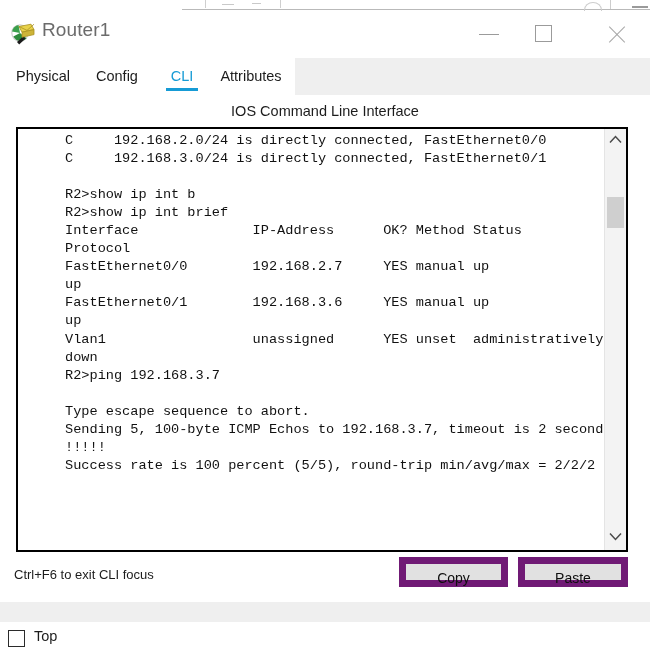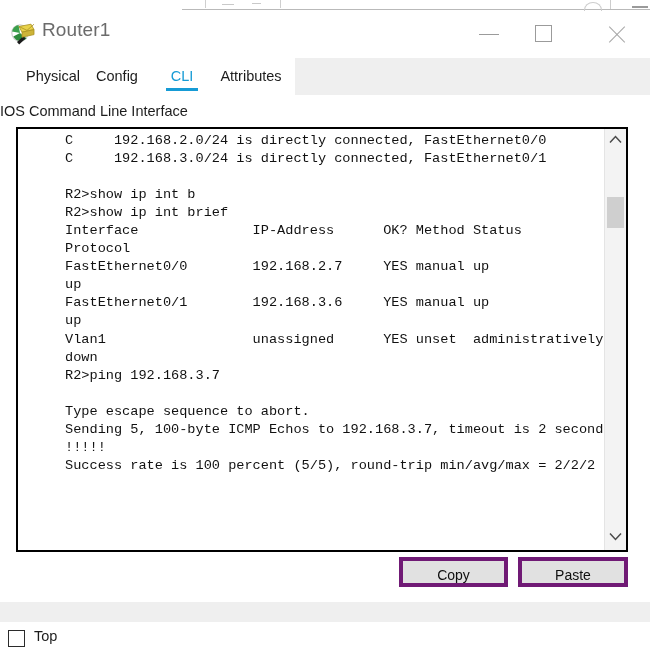--- a/index.html
+++ b/index.html
@@ -160,20 +160,21 @@
   .content {
     position: absolute;
     left: 0; top: 95px;
     width: 650px; height: 507px;
     background: #ffffff;
   }
   .panel-header {
     position: absolute;
     left: 0; top: 8px;
     width: 650px;
+    text-align: center;
     font-size: 14.5px;
     color: #1c1c1c;
   }
 
   
   .terminal {
     position: absolute;
     left: 16px; top: 32px;
     width: 612px; height: 425px;
     border: 2px solid #000000;
@@ -225,21 +226,21 @@
     position: absolute;
     left: 14px; top: 472px;
     font-size: 13px;
     color: #1c1c1c;
   }
   .btn {
     position: absolute;
     top: 462px;
     height: 30px;
     background: #e1e1e1;
-    border: 4px solid #701a75;
+    border: 7px solid #701a75;
     box-sizing: border-box;
     font-size: 14px;
     color: #0f0f0f;
     font-family: "Liberation Sans", sans-serif;
     cursor: default;
     text-align: center;
     line-height: 28px;
   }
   #copy-btn  { left: 399px; width: 109px; }
   #paste-btn { left: 518px; width: 110px; }
@@ -316,21 +317,21 @@
     <div class="glyph-max"></div>
   </div>
   <div class="win-btn" style="left:594px;">
     <div class="glyph-close"></div>
   </div>
 </div>
 
 <div class="tabstrip">
   <div class="tabpanel-white"></div>
 
-  <div class="tab" style="left:16px;width:64px;text-align:right;">
+  <div class="tab" style="left:16px;width:64px;text-align:left;">
     <span>Physical</span>
   </div>
 
   <div class="tab" style="left:96px;width:53px;text-align:left;">
     <span>Config</span>
   </div>
 
   <div class="tab active" style="left:166px;width:32px;text-align:center;">
     <span>CLI</span>
     <div class="underline"></div>
@@ -370,20 +371,21 @@
       </div>
       <div class="sb-thumb"></div>
       <div class="sb-arrow down">
         <svg width="13" height="9" viewBox="0 0 13 9">
           <polyline points="1,1.5 6.5,7.5 12,1.5" fill="none" stroke="#4a4a4a" stroke-width="1.5"></polyline>
         </svg>
       </div>
     </div>
   </div>
 
+  <div class="hint">Ctrl+F6 to exit CLI focus</div>
 
   <div class="btn" id="copy-btn">Copy</div>
   <div class="btn" id="paste-btn">Paste</div>
 </div>
 
 <div class="bottombar">
   <div class="content-bg-fill"></div>
   <div class="check-row">
     <div class="checkbox"></div>
     <div class="check-label">Top</div>

